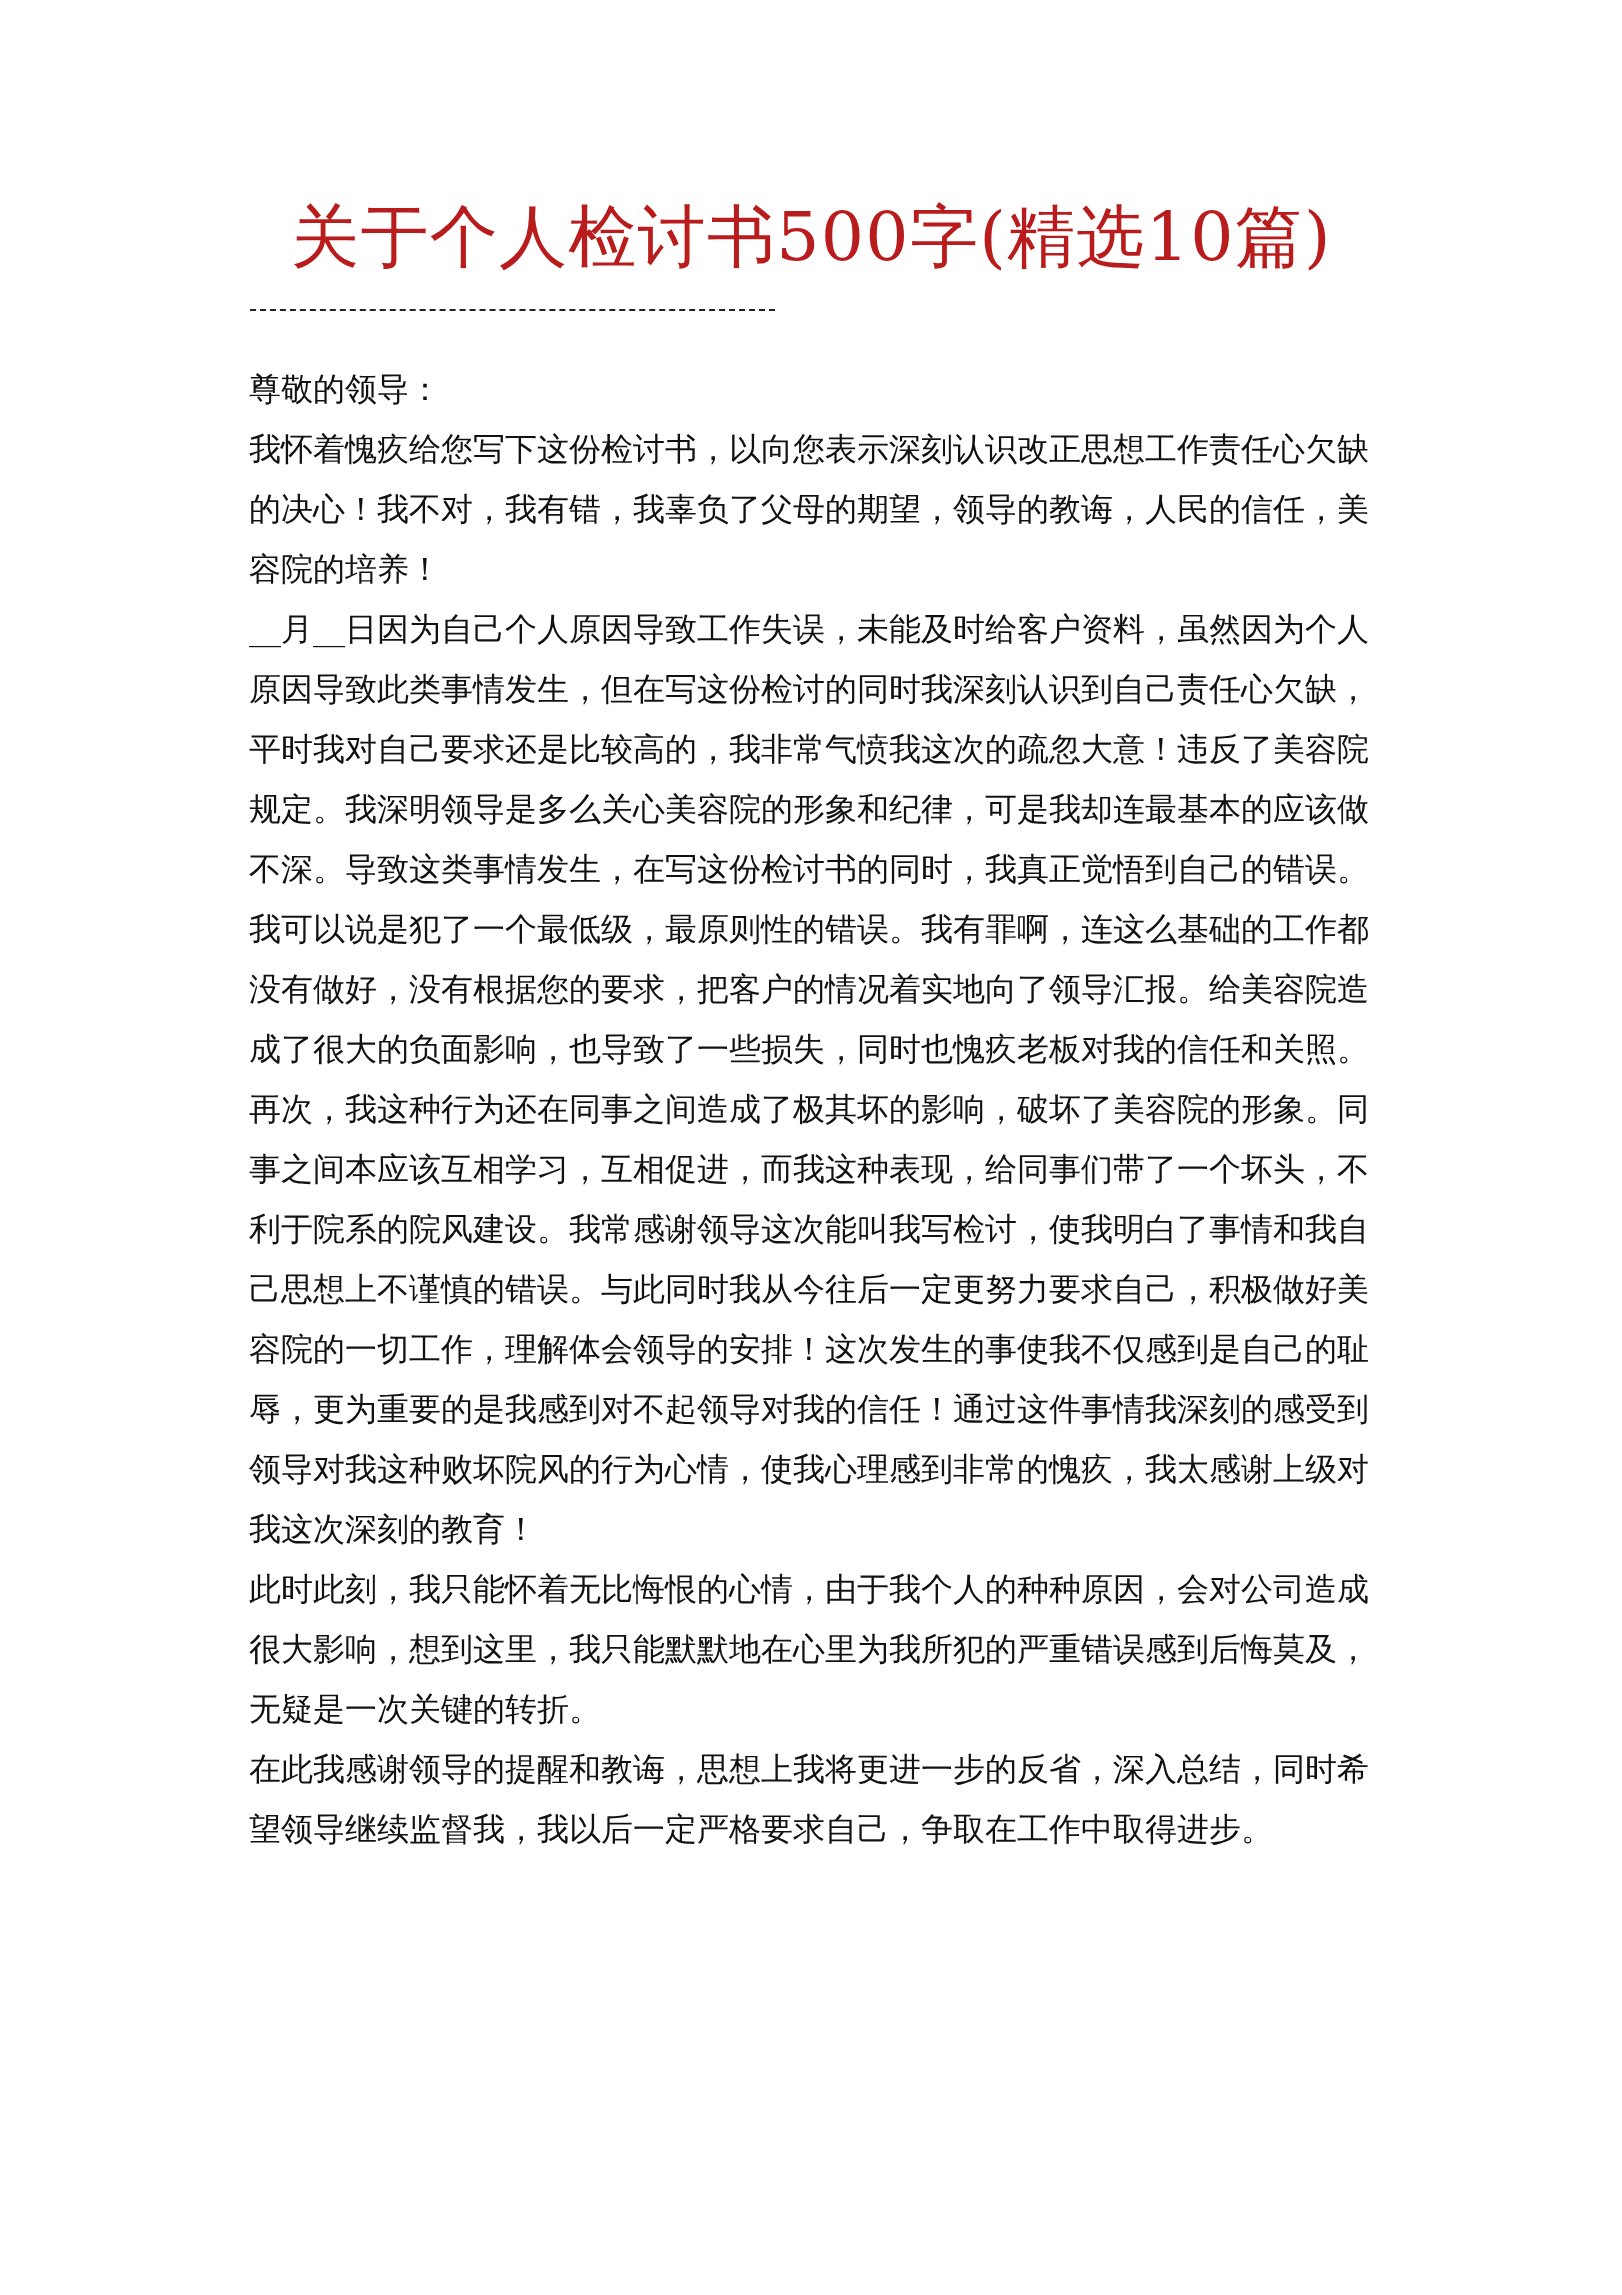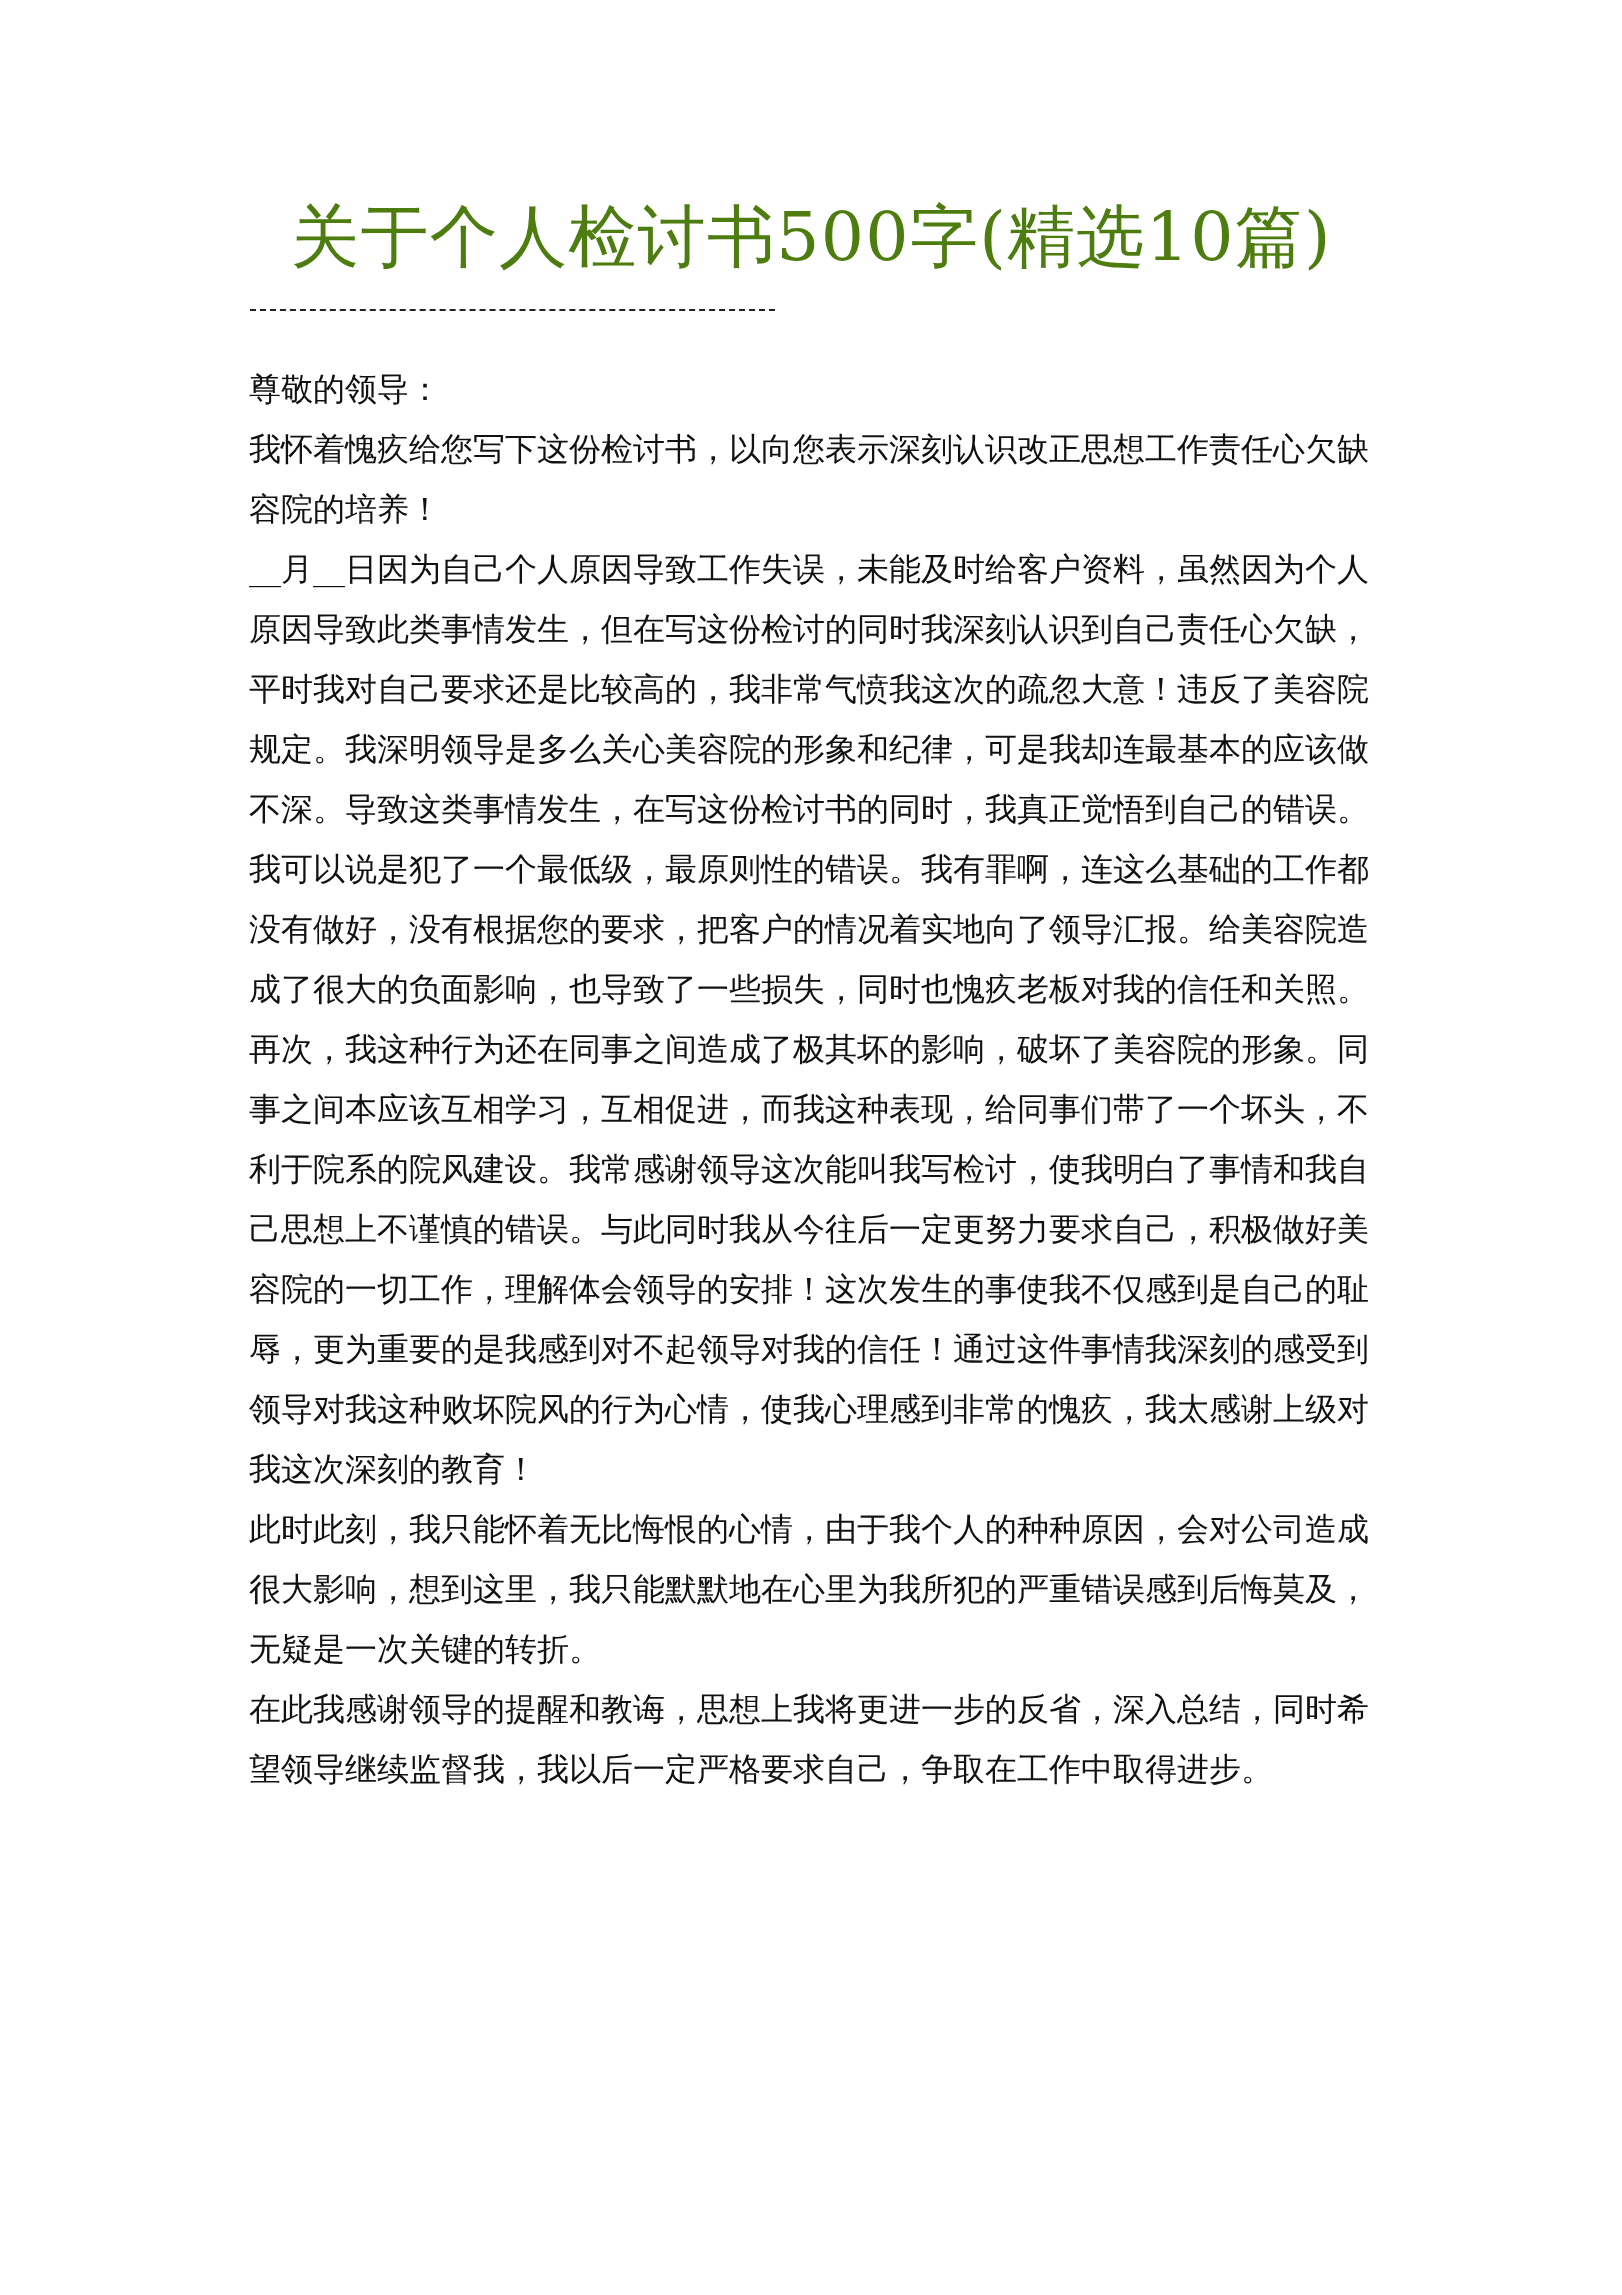--- a/index.html
+++ b/index.html
@@ -1,34 +1,35 @@
 <!DOCTYPE html>
 <html style="font-size:10.5px"><head>
 <meta charset="utf-8">
 <style>
   html, body { margin: 0; padding: 0; background: #ffffff; }
   body { width: 1623px; height: 2295px; position: relative; overflow: hidden;
          font-family: "DejaVu Serif", "Liberation Serif", serif; color: #111111; }
   .title { position: absolute; left: 0; width: 1623px; top: 194px; text-align: center;
-           font-size: 68px; line-height: 85px; letter-spacing: 1.3px; color: #4d7c0f; }
+           font-size: 68px; line-height: 85px; letter-spacing: 1.3px; color: #b91c1c; }
   .rule { position: absolute; left: 250px; top: 309px; width: 525px; height: 0;
           border-top: 2px dashed #222; }
   .body { position: absolute; left: 249px; top: 359px; width: 1152px; }
   .line { display: block; height: 60px; line-height: 60px; font-size: 32px;
           white-space: nowrap; letter-spacing: 0px; }
 </style>
 </head>
 <body>
 
 <div class="title">关于个人检讨书500字(精选10篇)</div>
 <div class="rule"></div>
 
 <div class="body">
   <span class="line">尊敬的领导：</span>
   <span class="line">我怀着愧疚给您写下这份检讨书，以向您表示深刻认识改正思想工作责任心欠缺</span>
+  <span class="line">的决心！我不对，我有错，我辜负了父母的期望，领导的教诲，人民的信任，美</span>
   <span class="line">容院的培养！</span>
   <span class="line">__月__日因为自己个人原因导致工作失误，未能及时给客户资料，虽然因为个人</span>
   <span class="line">原因导致此类事情发生，但在写这份检讨的同时我深刻认识到自己责任心欠缺，</span>
   <span class="line">平时我对自己要求还是比较高的，我非常气愤我这次的疏忽大意！违反了美容院</span>
   <span class="line">规定。我深明领导是多么关心美容院的形象和纪律，可是我却连最基本的应该做</span>
   <span class="line">不深。导致这类事情发生，在写这份检讨书的同时，我真正觉悟到自己的错误。</span>
   <span class="line">我可以说是犯了一个最低级，最原则性的错误。我有罪啊，连这么基础的工作都</span>
   <span class="line">没有做好，没有根据您的要求，把客户的情况着实地向了领导汇报。给美容院造</span>
   <span class="line">成了很大的负面影响，也导致了一些损失，同时也愧疚老板对我的信任和关照。</span>
   <span class="line">再次，我这种行为还在同事之间造成了极其坏的影响，破坏了美容院的形象。同</span>

